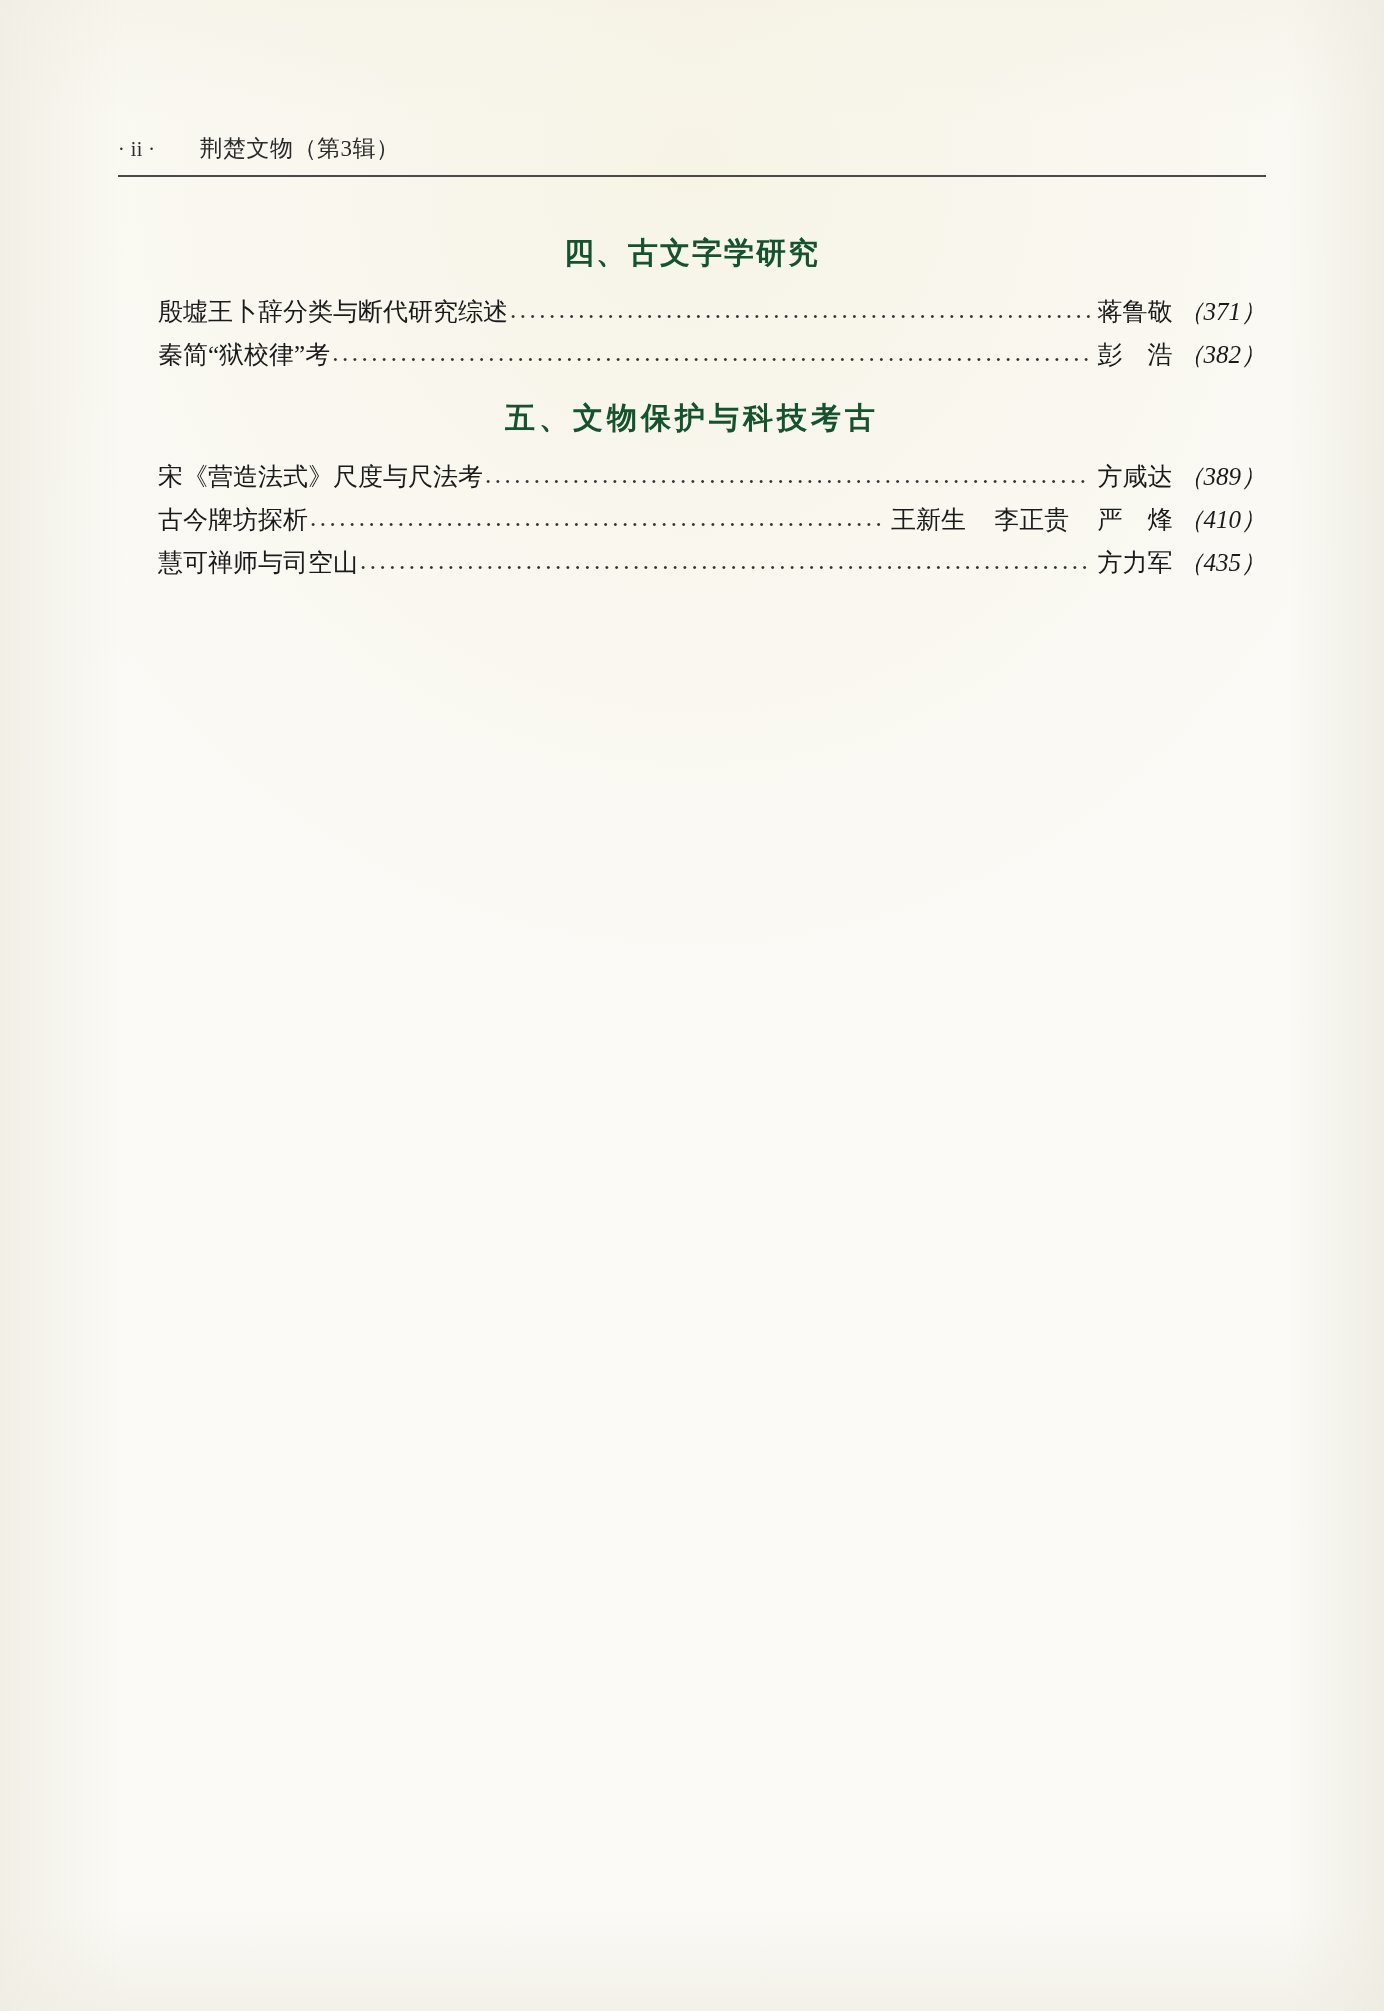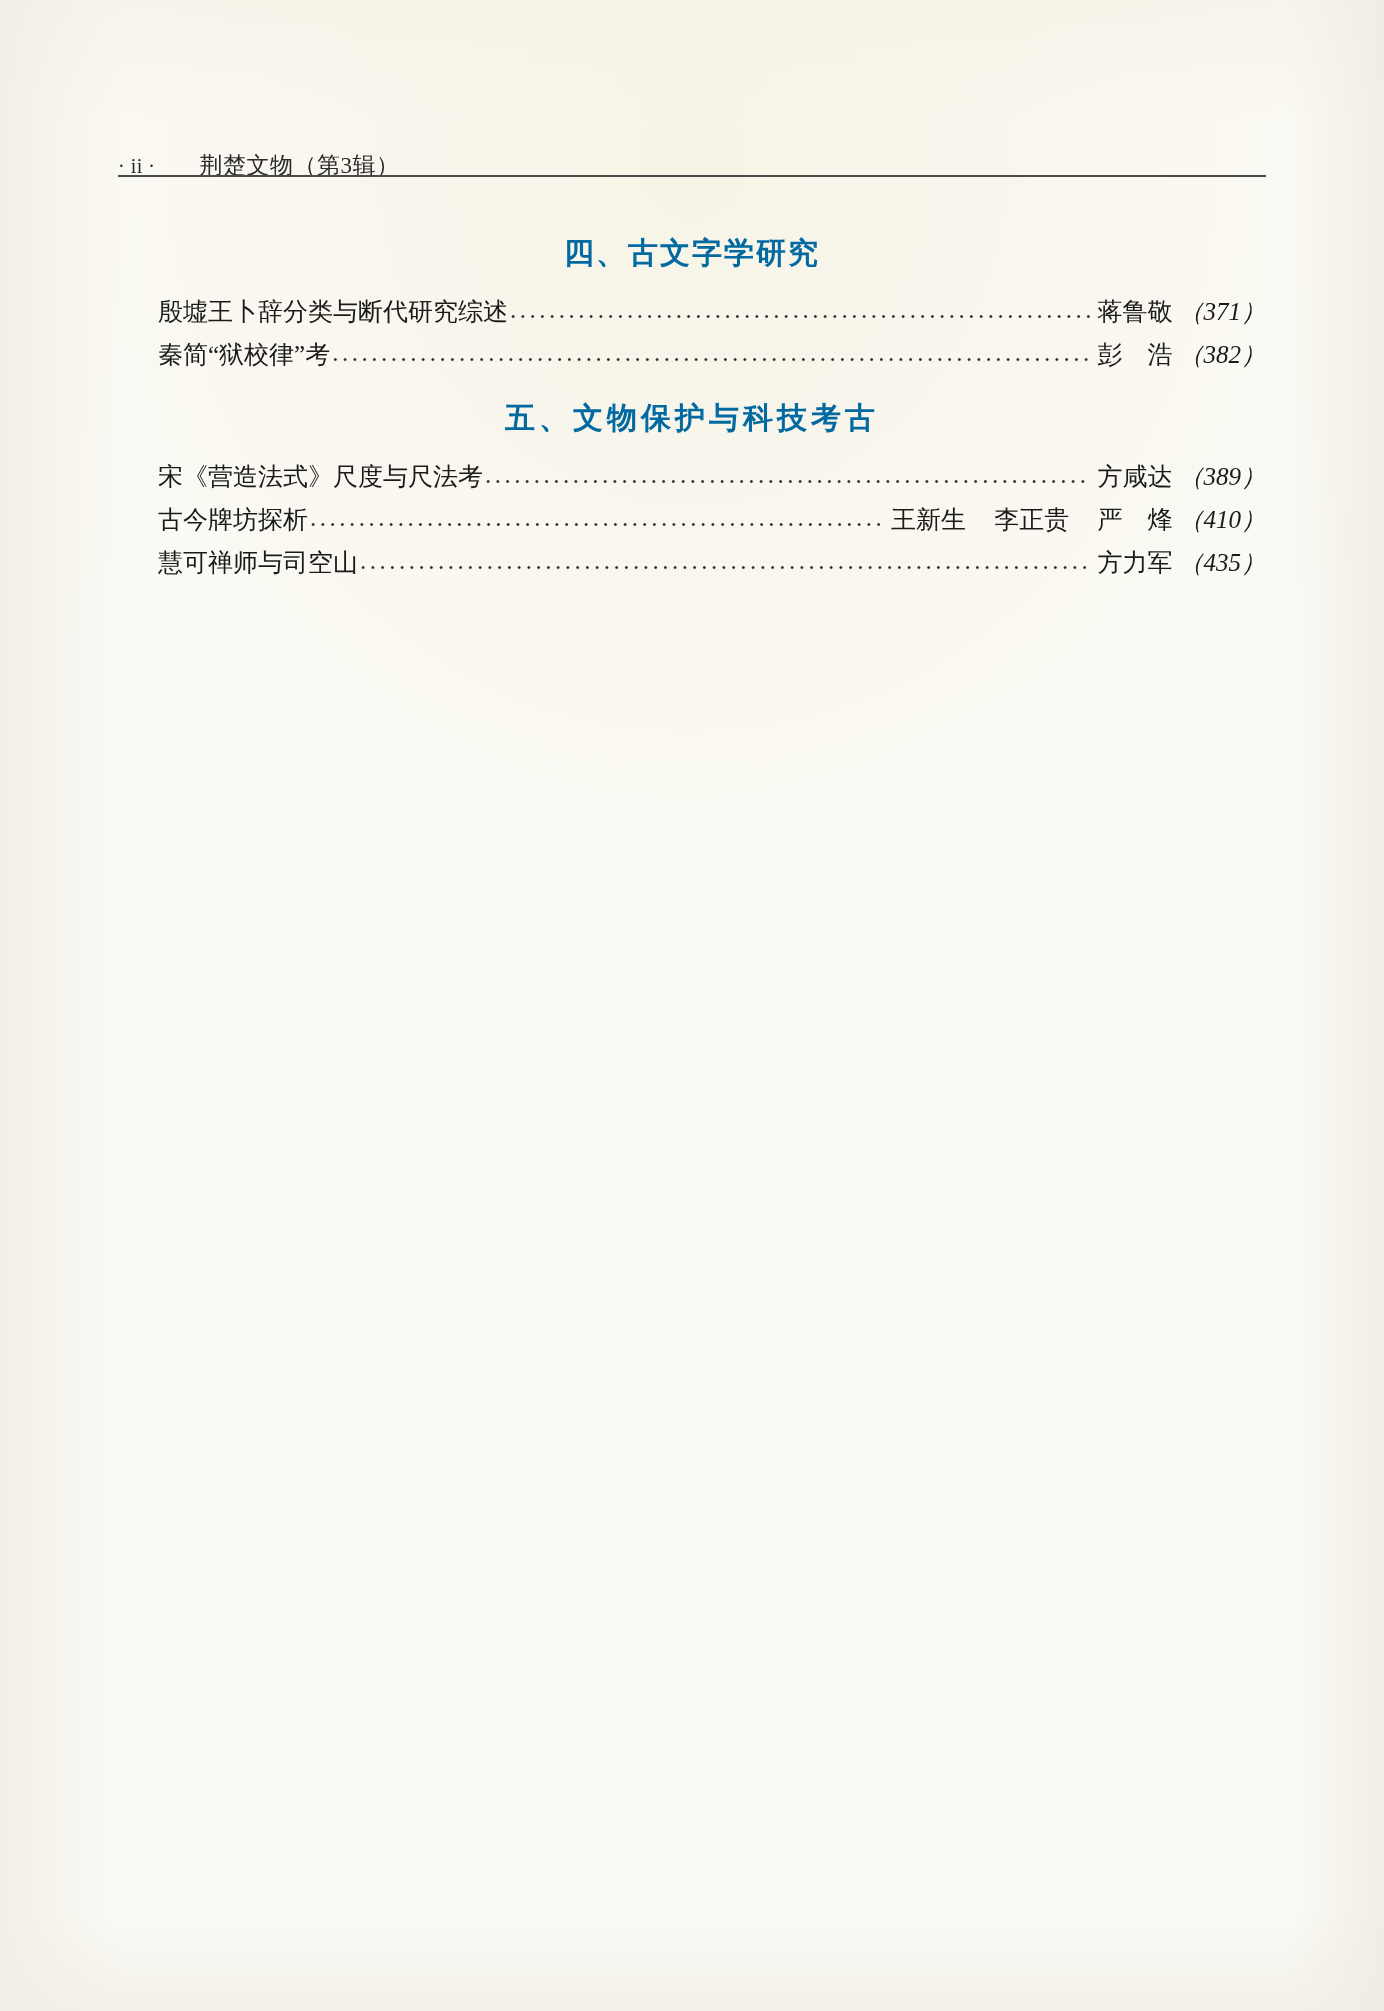--- a/index.html
+++ b/index.html
@@ -32,21 +32,21 @@
     position: absolute;
     left: 0;
     top: 0;
     width: 1384px;
     height: 2011px;
   }
   
   .running-head {
     position: absolute;
     left: 118px;
-    top: 150px;
+    top: 133px;
     width: 1148px;
     display: flex;
     align-items: baseline;
     font-size: 21px;
     letter-spacing: 0.5px;
     color: #2a2a2a;
   }
   .folio {
     font-family: "Liberation Serif", serif;
     font-size: 20px;
@@ -73,21 +73,21 @@
     width: 1148px;
   }
   .section-title {
     text-align: center;
     font-size: 30px;
     font-weight: bold;
     letter-spacing: 2px;
     margin: 0;
     padding: 18px 0 16px 0;
     font-family: "DejaVu Sans", "Liberation Sans", sans-serif;
-    color: #0369a1;
+    color: #14532d;
   }
   .section-title.spaced {
     letter-spacing: 4px;
   }
   .entry {
     display: flex;
     align-items: baseline;
     font-size: 25px;
     line-height: 1.0;
     padding: 9px 0 9px 0;

